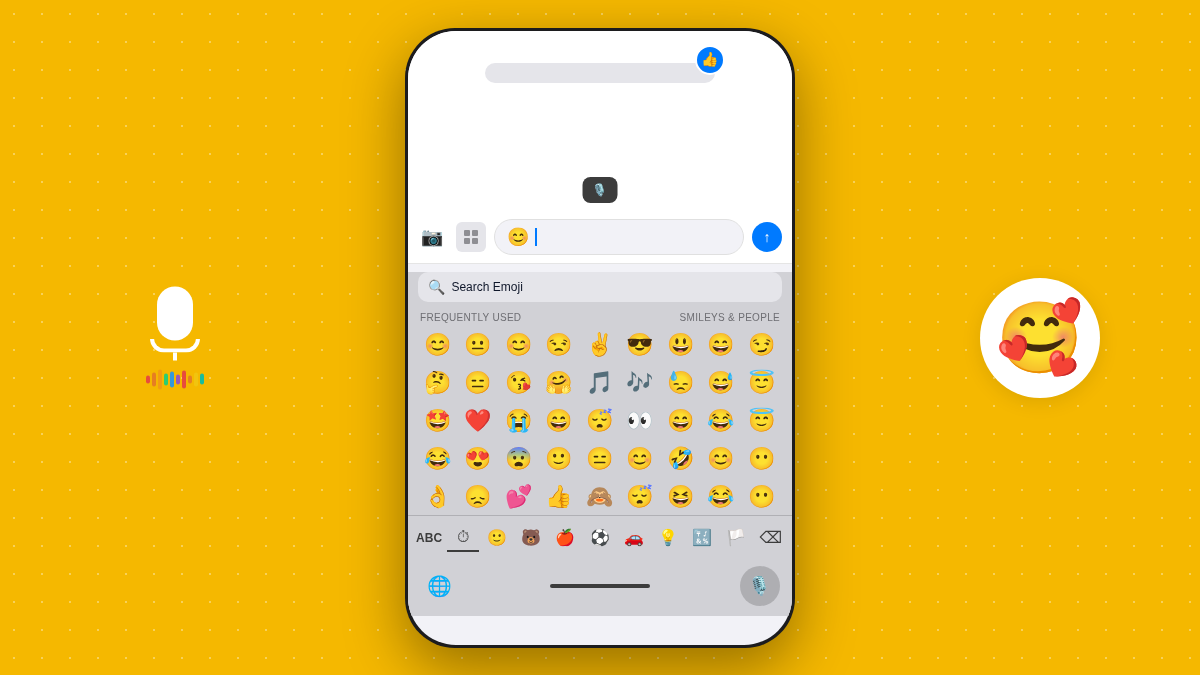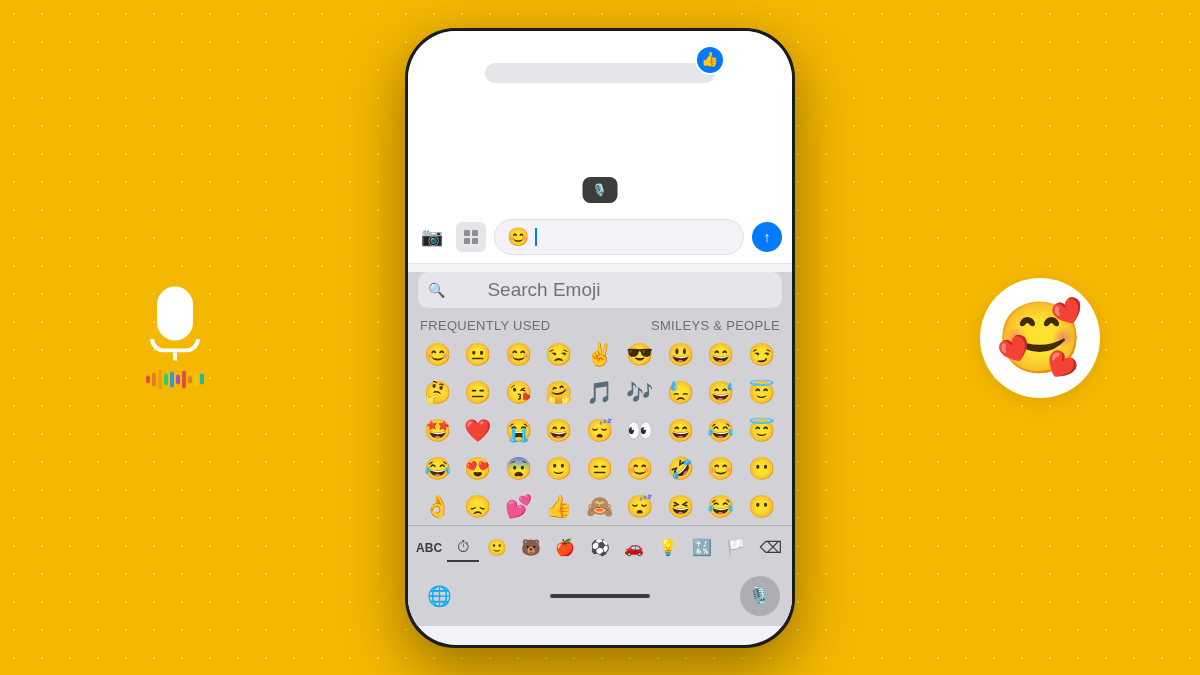--- a/index.html
+++ b/index.html
@@ -263,34 +263,33 @@
       padding: 7px 10px;
       gap: 6px;
     }
 
     .search-icon-char {
       color: #8e8e93;
       font-size: 14px;
     }
 
     .search-text {
-      color: #737373;
-      font-size: 19px;
-      margin-left: 36px;
+      color: #0f172a;
+      font-size: 12px;
     }
 
     
     .emoji-section-labels {
       display: flex;
       justify-content: space-between;
       padding: 2px 12px 4px 12px;
     }
 
     .section-label {
-      font-size: 13px;
+      font-size: 10px;
       color: #6e6e73;
       font-weight: 500;
       letter-spacing: 0.3px;
       text-transform: uppercase;
     }
 
     
     .emoji-grid {
       padding: 0 8px;
       display: flex;

